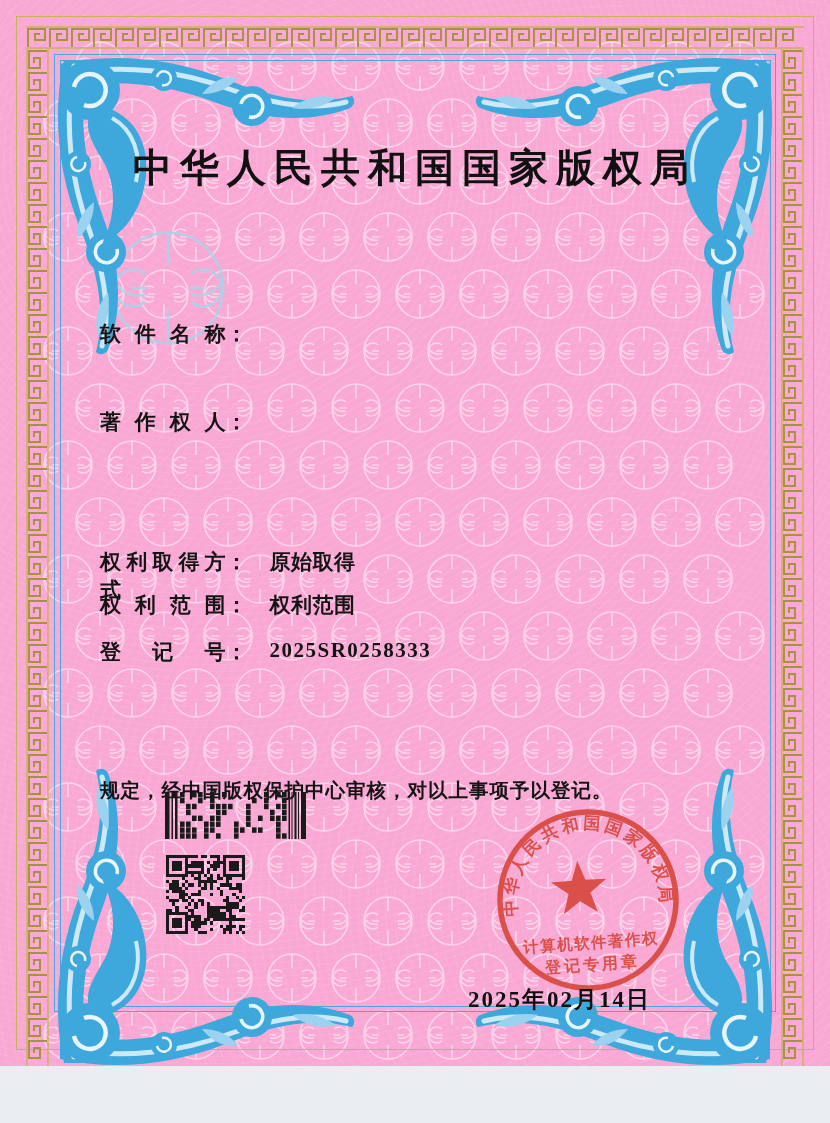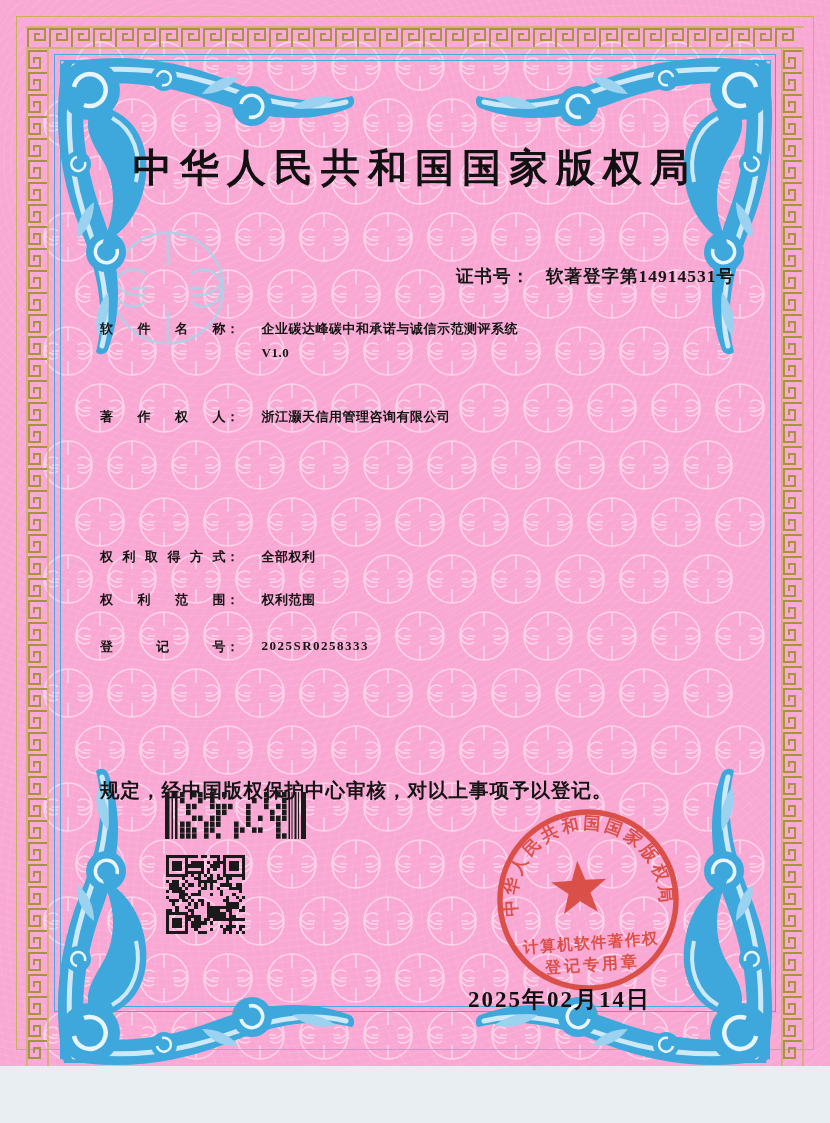--- a/index.html
+++ b/index.html
@@ -30,21 +30,21 @@
 
   .title{position:absolute;left:0;right:0;text-align:center;
     font-size:39px;font-weight:700;letter-spacing:8px;color:#111;}
   #title-authority{top:141px;}
   #title-doc{top:199px;}
 
   .certno{position:absolute;top:264px;right:95px;font-size:17.5px;font-weight:700;letter-spacing:1px;}
   .certno-val{margin-left:16px;}
 
   .row{position:absolute;left:100px;display:flex;align-items:flex-start;
-    font-size:13px;font-weight:600;letter-spacing:0.5px;color:#141414;}
+    font-size:21px;font-weight:600;letter-spacing:0.5px;color:#141414;}
   .jlabel{display:inline-block;width:126px;text-align:justify;text-align-last:justify;}
   .colon{display:inline-block;}
   .value{margin-left:22px;white-space:nowrap;}
   .value .v2{margin-top:7px;}
   #row-regno .value{letter-spacing:1.5px;}
 
   .stmt{position:absolute;font-size:19.5px;font-weight:600;letter-spacing:1px;color:#141414;white-space:nowrap;}
   #stmt-line1{left:144px;top:693px;}
   #stmt-line2{left:100px;top:777px;}
 
@@ -1502,43 +1502,35 @@
     <use href="#cornerOrn" transform="translate(56,56)"></use>
     <use href="#cornerOrn" transform="translate(774,56) scale(-1,1)"></use>
     <use href="#cornerOrn" transform="translate(56,1067) scale(1,-1)"></use>
     <use href="#cornerOrn" transform="translate(774,1067) scale(-1,-1)"></use>
   </svg>
 
   <div class="content">
 
     <div id="title-authority" class="title">中华人民共和国国家版权局</div>
 
-    <div class="certno">
-      <span>证书号：</span><span class="certno-val">软著登字第14914531号</span>
-    </div>
 
     <div class="row" style="top:320px">
       <span class="jlabel">软件名称</span>
         <span class="colon">：</span>
-      <div class="value">
-        <div>企业碳达峰碳中和承诺与诚信示范测评系统</div>
-        <div class="v2">V1.0</div>
-      </div>
     </div>
 
     <div class="row" style="top:408px">
       <span class="jlabel">著作权人</span>
         <span class="colon">：</span>
-      <div class="value">浙江灏天信用管理咨询有限公司</div>
     </div>
 
     <div class="row" style="top:548px">
       <span class="jlabel">权利取得方式</span>
         <span class="colon">：</span>
-      <div class="value">全部权利</div>
+      <div class="value">原始取得</div>
     </div>
 
     <div class="row" style="top:591px">
       <span class="jlabel">权利范围</span>
         <span class="colon">：</span>
       <div class="value">权利范围</div>
     </div>
 
     <div class="row" id="row-regno" style="top:638px">
       <span class="jlabel">登记号</span>

